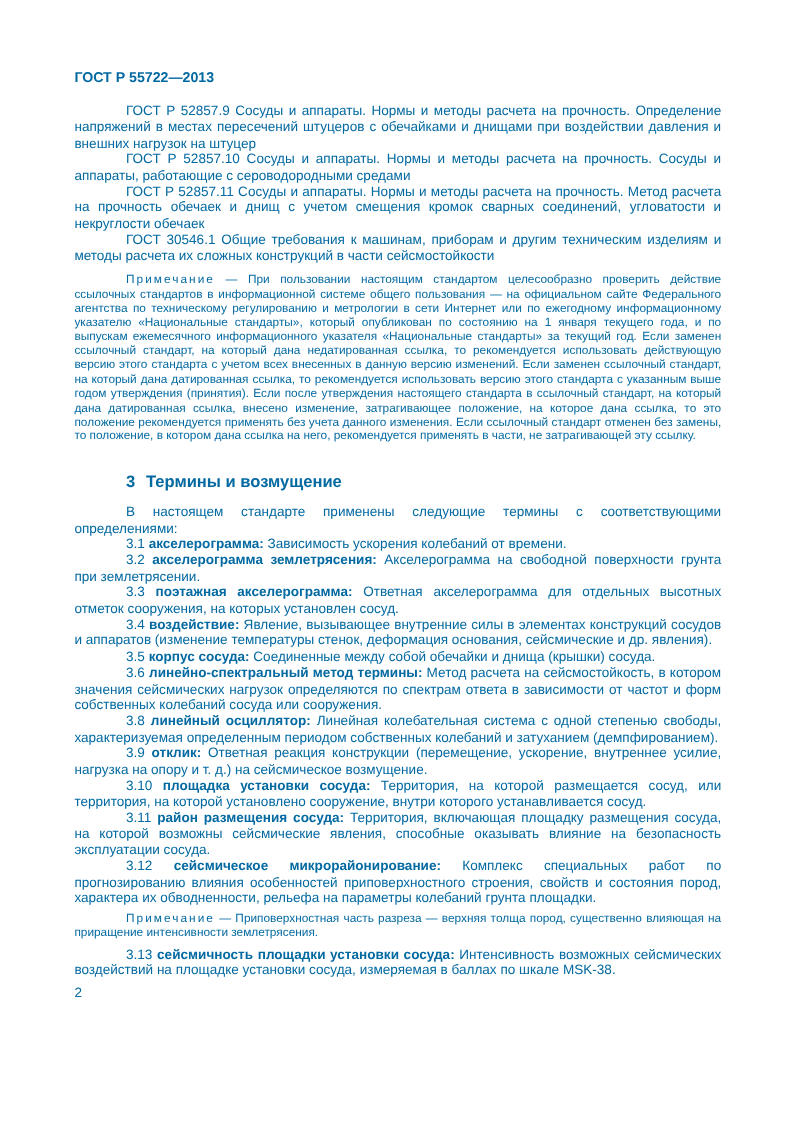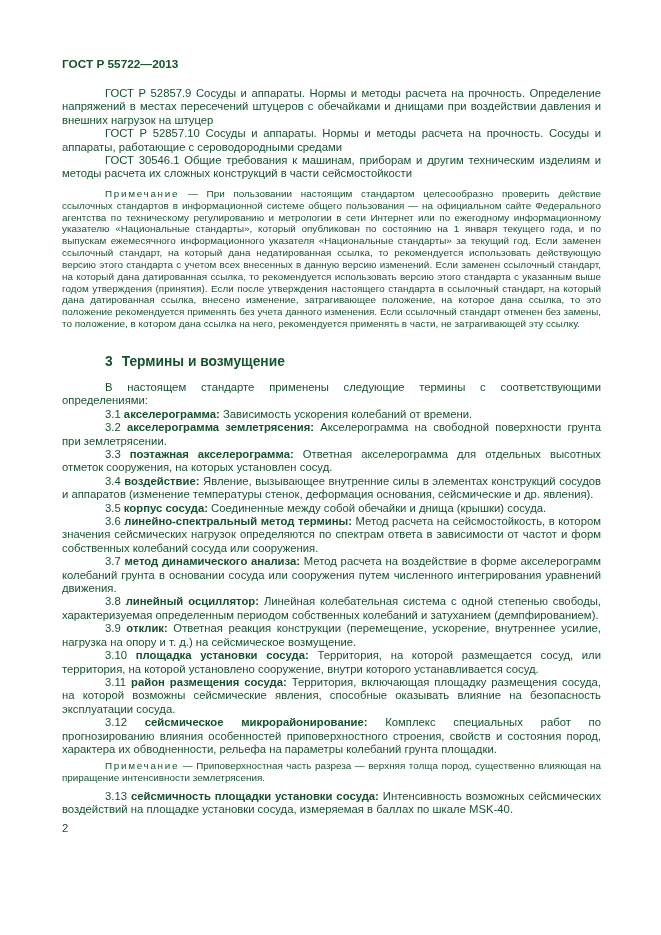--- a/index.html
+++ b/index.html
@@ -4,21 +4,21 @@
 <style>
   html, body { margin: 0; padding: 0; background: #ffffff; }
   .page {
     position: relative;
     width: 661px;
     height: 935px;
     background: #ffffff;
     box-sizing: border-box;
     padding: 57px 60px 0 62px;
     font-family: "Liberation Sans", "DejaVu Sans", sans-serif;
-    color: #14532d;
+    color: #0369a1;
     overflow: hidden;
   }
   .doc-header {
     font-weight: bold;
     font-size: 11.8px;
     line-height: 14px;
     margin-bottom: 16px;
   }
   p.body {
     margin: 0;
@@ -55,40 +55,40 @@
 <body>
 
 <div class="page">
 
   <div class="doc-header">
     <span>ГОСТ Р 55722—2013</span>
   </div>
 
   <p class="body">ГОСТ Р 52857.9 Сосуды и аппараты. Нормы и методы расчета на прочность. Определение напряжений в местах пересечений штуцеров с обечайками и днищами при воздействии давления и внешних нагрузок на штуцер</p>
   <p class="body">ГОСТ Р 52857.10 Сосуды и аппараты. Нормы и методы расчета на прочность. Сосуды и аппараты, работающие с сероводородными средами</p>
+  <p class="body">ГОСТ Р 52857.11 Сосуды и аппараты. Нормы и методы расчета на прочность. Метод расчета на прочность обечаек и днищ с учетом смещения кромок сварных соединений, угловатости и некруглости обечаек</p>
   <p class="body">ГОСТ 30546.1 Общие требования к машинам, приборам и другим техническим изделиям и методы расчета их сложных конструкций в части сейсмостойкости</p>
 
   <p class="note"><span class="note-label">Примечание</span> <span>— При пользовании настоящим стандартом целесообразно проверить действие ссылочных стандартов в информационной системе общего пользования — на официальном сайте Федерального агентства по техническому регулированию и метрологии в сети Интернет или по ежегодному информационному указателю «Национальные стандарты», который опубликован по состоянию на 1 января текущего года, и по выпускам ежемесячного информационного указателя «Национальные стандарты» за текущий год. Если заменен ссылочный стандарт, на который дана недатированная ссылка, то рекомендуется использовать действующую версию этого стандарта с учетом всех внесенных в данную версию изменений. Если заменен ссылочный стандарт, на который дана датированная ссылка, то рекомендуется использовать версию этого стандарта с указанным выше годом утверждения (принятия). Если после утверждения настоящего стандарта в ссылочный стандарт, на который дана датированная ссылка, внесено изменение, затрагивающее положение, на которое дана ссылка, то это положение рекомендуется применять без учета данного изменения. Если ссылочный стандарт отменен без замены, то положение, в котором дана ссылка на него, рекомендуется применять в части, не затрагивающей эту ссылку.</span></p>
 
   <h2 class="heading"><span class="heading-num">3</span><span>Термины и возмущение</span></h2>
 
   <p class="body">В настоящем стандарте применены следующие термины с соответствующими определениями:</p>
 
   <p class="body term"><span>3.1</span> <b>акселерограмма:</b> <span>Зависимость ускорения колебаний от времени.</span></p>
   <p class="body term"><span>3.2</span> <b>акселерограмма землетрясения:</b> <span>Акселерограмма на свободной поверхности грунта при землетрясении.</span></p>
   <p class="body term"><span>3.3</span> <b>поэтажная акселерограмма:</b> <span>Ответная акселерограмма для отдельных высотных отметок сооружения, на которых установлен сосуд.</span></p>
   <p class="body term"><span>3.4</span> <b>воздействие:</b> <span>Явление, вызывающее внутренние силы в элементах конструкций сосудов и аппаратов (изменение температуры стенок, деформация основания, сейсмические и др. явления).</span></p>
   <p class="body term"><span>3.5</span> <b>корпус сосуда:</b> <span>Соединенные между собой обечайки и днища (крышки) сосуда.</span></p>
   <p class="body term"><span>3.6</span> <b>линейно-спектральный метод термины:</b> <span>Метод расчета на сейсмостойкость, в котором значения сейсмических нагрузок определяются по спектрам ответа в зависимости от частот и форм собственных колебаний сосуда или сооружения.</span></p>
-  <p class="body term"><span>3.7</span> <b>метод динамического анализа:</b> <span>Метод расчета на воздействие в форме акселерограмм колебаний грунта в основании сосуда или сооружения путем численного интегрирования уравнений движения.</span></p>
   <p class="body term"><span>3.8</span> <b>линейный осциллятор:</b> <span>Линейная колебательная система с одной степенью свободы, характеризуемая определенным периодом собственных колебаний и затуханием (демпфированием).</span></p>
   <p class="body term"><span>3.9</span> <b>отклик:</b> <span>Ответная реакция конструкции (перемещение, ускорение, внутреннее усилие, нагрузка на опору и т. д.) на сейсмическое возмущение.</span></p>
   <p class="body term"><span>3.10</span> <b>площадка установки сосуда:</b> <span>Территория, на которой размещается сосуд, или территория, на которой установлено сооружение, внутри которого устанавливается сосуд.</span></p>
   <p class="body term"><span>3.11</span> <b>район размещения сосуда:</b> <span>Территория, включающая площадку размещения сосуда, на которой возможны сейсмические явления, способные оказывать влияние на безопасность эксплуатации сосуда.</span></p>
   <p class="body term"><span>3.12</span> <b>сейсмическое микрорайонирование:</b> <span>Комплекс специальных работ по прогнозированию влияния особенностей приповерхностного строения, свойств и состояния пород, характера их обводненности, рельефа на параметры колебаний грунта площадки.</span></p>
 
   <p class="note note-2"><span class="note-label">Примечание</span> <span>— Приповерхностная часть разреза — верхняя толща пород, существенно влияющая на приращение интенсивности землетрясения.</span></p>
 
-  <p class="body term"><span>3.13</span> <b>сейсмичность площадки установки сосуда:</b> <span>Интенсивность возможных сейсмических воздействий на площадке установки сосуда, измеряемая в баллах по шкале MSK-40.</span></p>
+  <p class="body term"><span>3.13</span> <b>сейсмичность площадки установки сосуда:</b> <span>Интенсивность возможных сейсмических воздействий на площадке установки сосуда, измеряемая в баллах по шкале MSK-38.</span></p>
 
   <div class="page-number">2</div>
 
 </div>
 
 </body></html>

